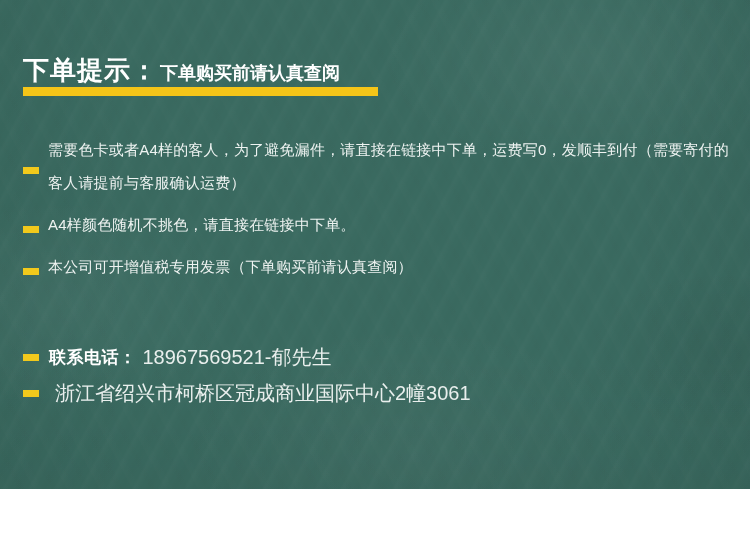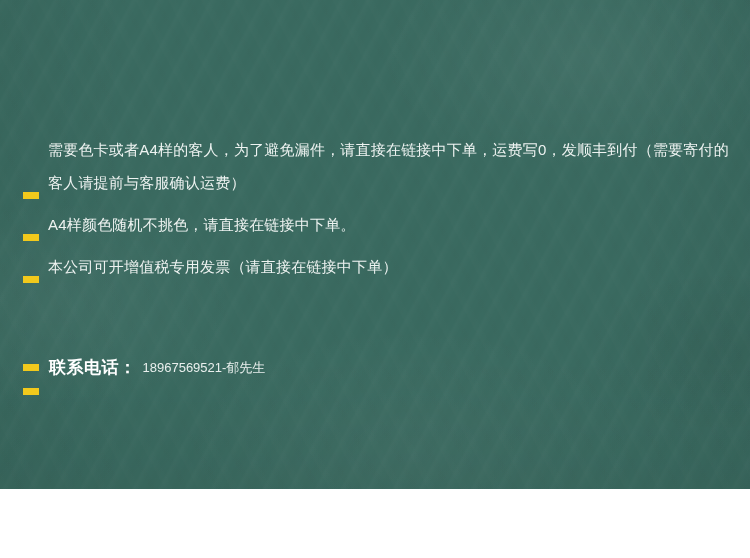--- a/index.html
+++ b/index.html
@@ -109,21 +109,21 @@
 
   
   #notes {
     position: absolute;
     left: 23px;
     top: 133px;
     width: 706px;
   }
   .note-row {
     display: flex;
-    align-items: flex-end;
+    align-items: center;
     margin-bottom: 9px;
   }
   .bullet {
     flex: 0 0 auto;
     width: 16px;
     height: 7px;
     background: #f2c91c;
     margin-top: 9px;
     margin-right: 9px;
   }
@@ -132,79 +132,87 @@
     font-size: 15px;
     line-height: 33px;
     color: #eef3f1;
     letter-spacing: .2px;
   }
 
   
   #contact {
     position: absolute;
     left: 23px;
-    top: 356px;
+    top: 344px;
     width: 706px;
     text-align: center;
   }
   .contact-row {
     display: flex;
     align-items: center;
     margin-bottom: 9px;
   }
   .contact-row .bullet {
     margin-top: 0;
     margin-right: 10px;
   }
   .contact-label {
     font-size: 17px;
     font-weight: bold;
     color: #ffffff;
     letter-spacing: .5px;
     white-space: nowrap;
   }
   .contact-value {
-    font-size: 13px;
+    font-size: 20px;
     color: #e9efed;
     margin-left: 6px;
     white-space: nowrap;
   }
 </style>
 </head>
 <body>
 
 <div id="page">
 
   <div id="board">
     <div class="tex t1"></div>
     <div class="tex t2"></div>
     <div class="tex t3"></div>
     <div class="tex t4"></div>
   </div>
 
+  <div id="header">
+    <div class="rule"></div>
+    <div class="titles">
+      <span class="main-title">下单提示：</span>
+      <span class="sub-title">下单购买前请认真查阅</span>
+    </div>
+  </div>
 
   <div id="notes">
     <div class="note-row">
       <span class="bullet"></span>
       <span class="note-text">需要色卡或者A4样的客人，为了避免漏件，请直接在链接中下单，运费写0，发顺丰到付（需要寄付的客人请提前与客服确认运费）</span>
     </div>
     <div class="note-row">
       <span class="bullet"></span>
       <span class="note-text">A4样颜色随机不挑色，请直接在链接中下单。</span>
     </div>
     <div class="note-row">
       <span class="bullet"></span>
-      <span class="note-text">本公司可开增值税专用发票（请直接在链接中下单）</span>
+      <span class="note-text">本公司可开增值税专用发票（下单购买前请认真查阅）</span>
     </div>
   </div>
 
   <div id="contact">
     <div class="contact-row">
       <span class="bullet"></span>
       <span class="contact-label">联系电话：</span>
       <span class="contact-value">18967569521-郁先生</span>
     </div>
     <div class="contact-row">
       <span class="bullet"></span>
+      <span class="contact-value">浙江省绍兴市柯桥区冠成商业国际中心2幢3061</span>
     </div>
   </div>
 
 </div>
 
 </body></html>

